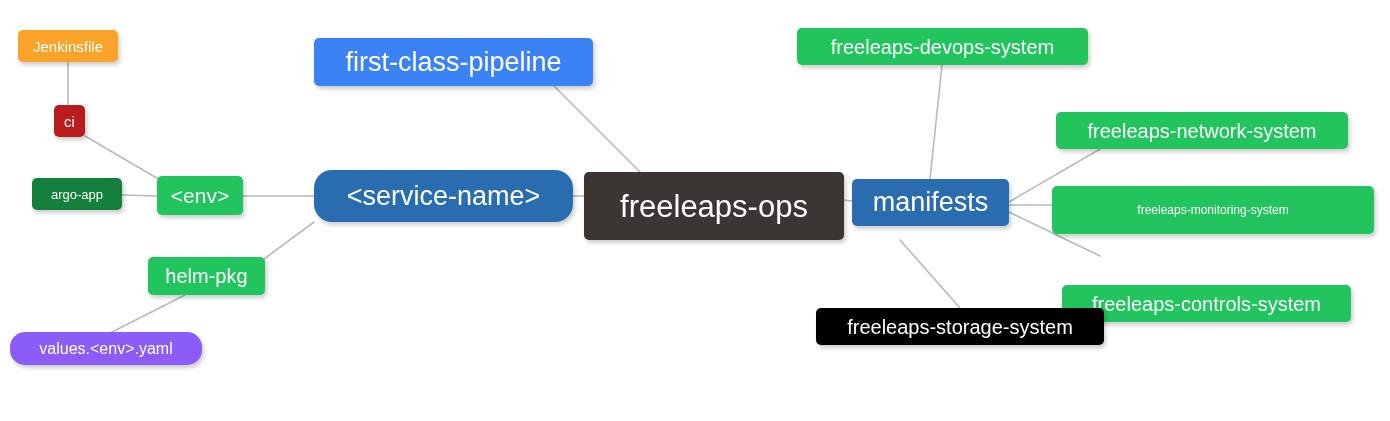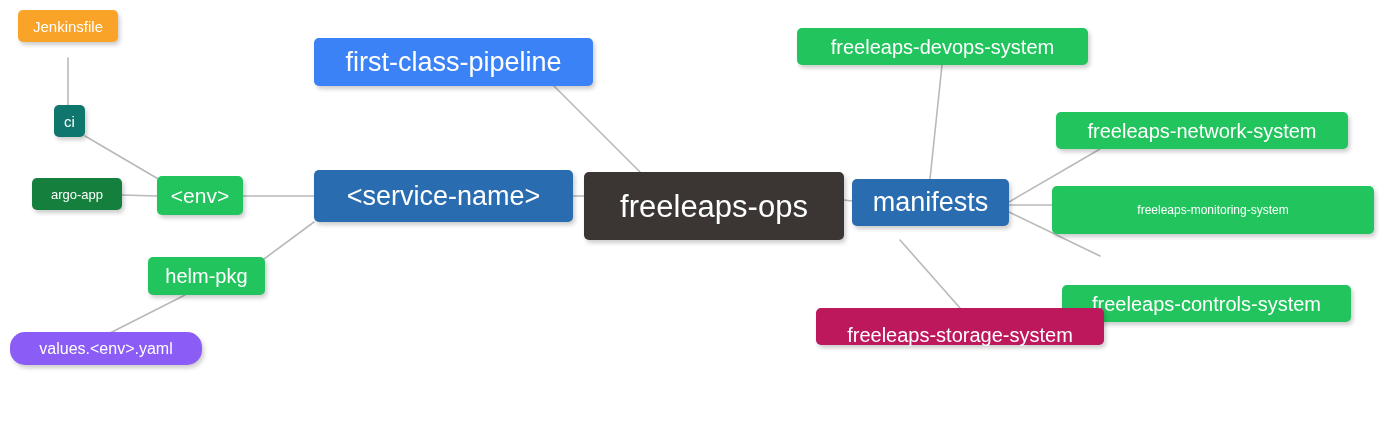--- a/index.html
+++ b/index.html
@@ -55,59 +55,59 @@
       <line x1="554" y1="86" x2="640" y2="172" stroke="#b9b9b9" stroke-width="1.6" stroke-linecap="round"></line>
       <line x1="573" y1="196" x2="584" y2="196" stroke="#b9b9b9" stroke-width="1.6" stroke-linecap="round"></line>
       <line x1="844" y1="200" x2="852" y2="201" stroke="#b9b9b9" stroke-width="1.6" stroke-linecap="round"></line>
       <line x1="930" y1="179" x2="942" y2="65" stroke="#b9b9b9" stroke-width="1.6" stroke-linecap="round"></line>
       <line x1="1009" y1="202" x2="1100" y2="149" stroke="#b9b9b9" stroke-width="1.6" stroke-linecap="round"></line>
       <line x1="1009" y1="205" x2="1052" y2="205" stroke="#b9b9b9" stroke-width="1.6" stroke-linecap="round"></line>
       <line x1="1009" y1="212" x2="1100" y2="256" stroke="#b9b9b9" stroke-width="1.6" stroke-linecap="round"></line>
       <line x1="900" y1="240" x2="960" y2="308" stroke="#b9b9b9" stroke-width="1.6" stroke-linecap="round"></line>
     </svg>
   <div id="node-layer">
-      <div class="node" style="left: 18px; top: 10px; width: 100px; height: 32px; background: rgb(249, 164, 41); font-size: 15px;">
+      <div class="node" style="left: 18px; top: 30px; width: 100px; height: 32px; background: rgb(249, 164, 41); font-size: 15px;">
         <span class="node-label">Jenkinsfile</span>
       </div>
-      <div class="node" style="left: 54px; top: 105px; width: 31px; height: 32px; background: #0f766e; font-size: 15px;">
+      <div class="node" style="left: 54px; top: 105px; width: 31px; height: 32px; background: #b91c1c; font-size: 15px;">
         <span class="node-label">ci</span>
       </div>
       <div class="node" style="left: 32px; top: 178px; width: 90px; height: 32px; background: #15803d; font-size: 13px;">
         <span class="node-label">argo-app</span>
       </div>
       <div class="node" style="left: 157px; top: 176px; width: 86px; height: 39px; background: rgb(34, 196, 94); font-size: 21px;">
         <span class="node-label">&lt;env&gt;</span>
       </div>
       <div class="node" style="left: 148px; top: 257px; width: 117px; height: 38px; background: rgb(34, 196, 94); font-size: 20px; text-align: right;">
         <span class="node-label">helm-pkg</span>
       </div>
       <div class="node" style="left: 10px; top: 332px; width: 192px; height: 33px; background: #8b5cf6; font-size: 16px; border-radius: 15px;">
         <span class="node-label">values.&lt;env&gt;.yaml</span>
       </div>
       <div class="node" style="left: 314px; top: 38px; width: 279px; height: 48px; background: #3b82f6; font-size: 27px;">
         <span class="node-label">first-class-pipeline</span>
       </div>
-      <div class="node" style="left: 314px; top: 170px; width: 259px; height: 52px; background: rgb(42, 108, 176); font-size: 27px;">
+      <div class="node" style="left: 314px; top: 170px; width: 259px; height: 52px; background: rgb(42, 108, 176); font-size: 27px; border-radius: 18px;">
         <span class="node-label">&lt;service-name&gt;</span>
       </div>
       <div class="node" style="left: 584px; top: 172px; width: 260px; height: 68px; background: rgb(59, 54, 51); font-size: 31px; text-align: center;">
         <span class="node-label">freeleaps-ops</span>
       </div>
       <div class="node" style="left: 852px; top: 179px; width: 157px; height: 47px; background: rgb(42, 108, 176); font-size: 27px;">
         <span class="node-label">manifests</span>
       </div>
       <div class="node" style="left: 797px; top: 28px; width: 291px; height: 37px; background: rgb(34, 196, 94); font-size: 20px;">
         <span class="node-label">freeleaps-devops-system</span>
       </div>
       <div class="node" style="left: 1056px; top: 112px; width: 292px; height: 37px; background: rgb(34, 196, 94); font-size: 20px;">
         <span class="node-label">freeleaps-network-system</span>
       </div>
       <div class="node" style="left: 1052px; top: 186px; width: 322px; height: 48px; background: rgb(34, 196, 94); font-size: 12px;">
         <span class="node-label">freeleaps-monitoring-system</span>
       </div>
       <div class="node" style="left: 1062px; top: 256px; width: 289px; height: 37px; background: rgb(34, 196, 94); font-size: 20px; margin-top: 29px;">
         <span class="node-label">freeleaps-controls-system</span>
       </div>
-      <div class="node" style="left: 816px; top: 308px; width: 288px; height: 37px; background: #be185d; font-size: 20px; align-items: flex-end;">
+      <div class="node" style="left: 816px; top: 308px; width: 288px; height: 37px; background: #000000; font-size: 20px;">
         <span class="node-label">freeleaps-storage-system</span>
       </div>
     </div>
 </div>
 
 </body></html>

